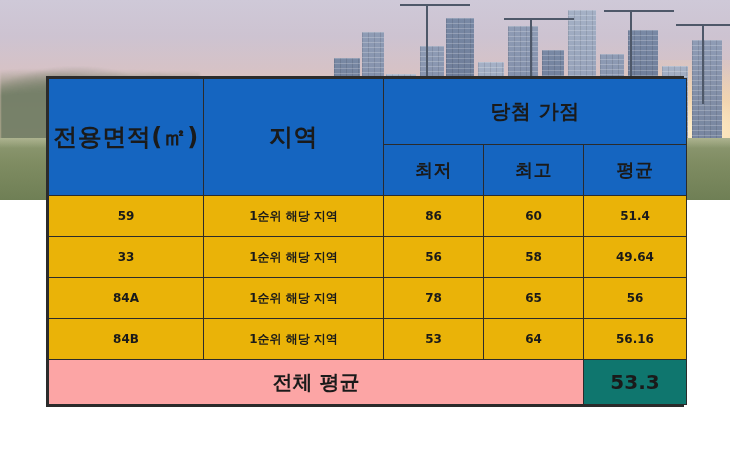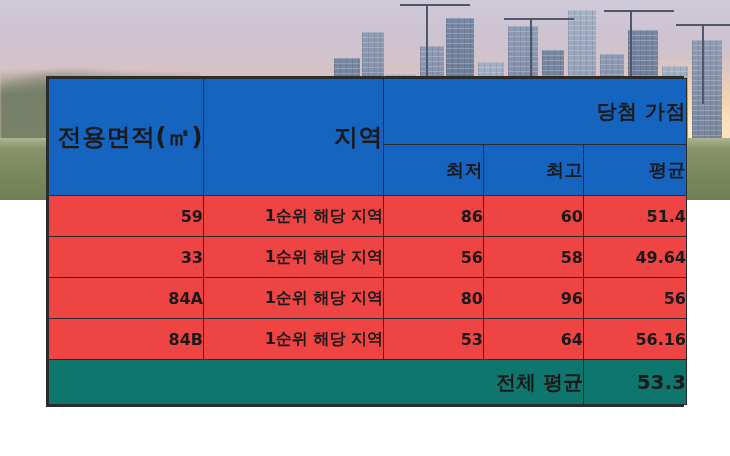--- a/index.html
+++ b/index.html
@@ -135,21 +135,21 @@
     box-sizing: border-box;
   }
   table.grid {
     width: 100%;
     border-collapse: collapse;
     table-layout: fixed;
   }
   table.grid th,
   table.grid td {
     border: 1px solid #2b2b2b;
-    text-align: right;
+    text-align: center;
     vertical-align: middle;
     font-weight: bold;
     color: #1a1a1a;
     padding: 0;
   }
   .hdr {
     background: #1565c0;
     color: #ffffff;
     font-size: 20px;
     letter-spacing: 0.5px;
@@ -159,27 +159,27 @@
     height: 116px;
     font-size: 24px;
   }
   .hdr.sub {
     height: 44px;
     font-size: 18px;
     font-family: Liberation Serif, serif;
   }
   td.body-cell {
     height: 40px;
-    font-size: 16px;
-    background: #ef4444;
+    font-size: 12px;
+    background: #eab308;
   }
   td.avg-label {
     height: 44px;
     font-size: 20px;
-    background: #0f766e;
+    background: #fca5a5;
   }
   td.avg-value {
     height: 44px;
     font-size: 20px;
     background: #0f766e;
   }
   .col-area { width: 155px; }
   .col-region { width: 180px; }
   .col-min { width: 100px; }
   .col-max { width: 100px; }
@@ -263,22 +263,22 @@
         <tr>
           <td class="body-cell">33</td>
           <td class="body-cell">1순위 해당 지역</td>
           <td class="body-cell">56</td>
           <td class="body-cell">58</td>
           <td class="body-cell">49.64</td>
         </tr>
         <tr>
           <td class="body-cell">84A</td>
           <td class="body-cell">1순위 해당 지역</td>
-          <td class="body-cell">80</td>
-          <td class="body-cell">96</td>
+          <td class="body-cell">78</td>
+          <td class="body-cell">65</td>
           <td class="body-cell">56</td>
         </tr>
         <tr>
           <td class="body-cell">84B</td>
           <td class="body-cell">1순위 해당 지역</td>
           <td class="body-cell">53</td>
           <td class="body-cell">64</td>
           <td class="body-cell">56.16</td>
         </tr>
         <tr>

